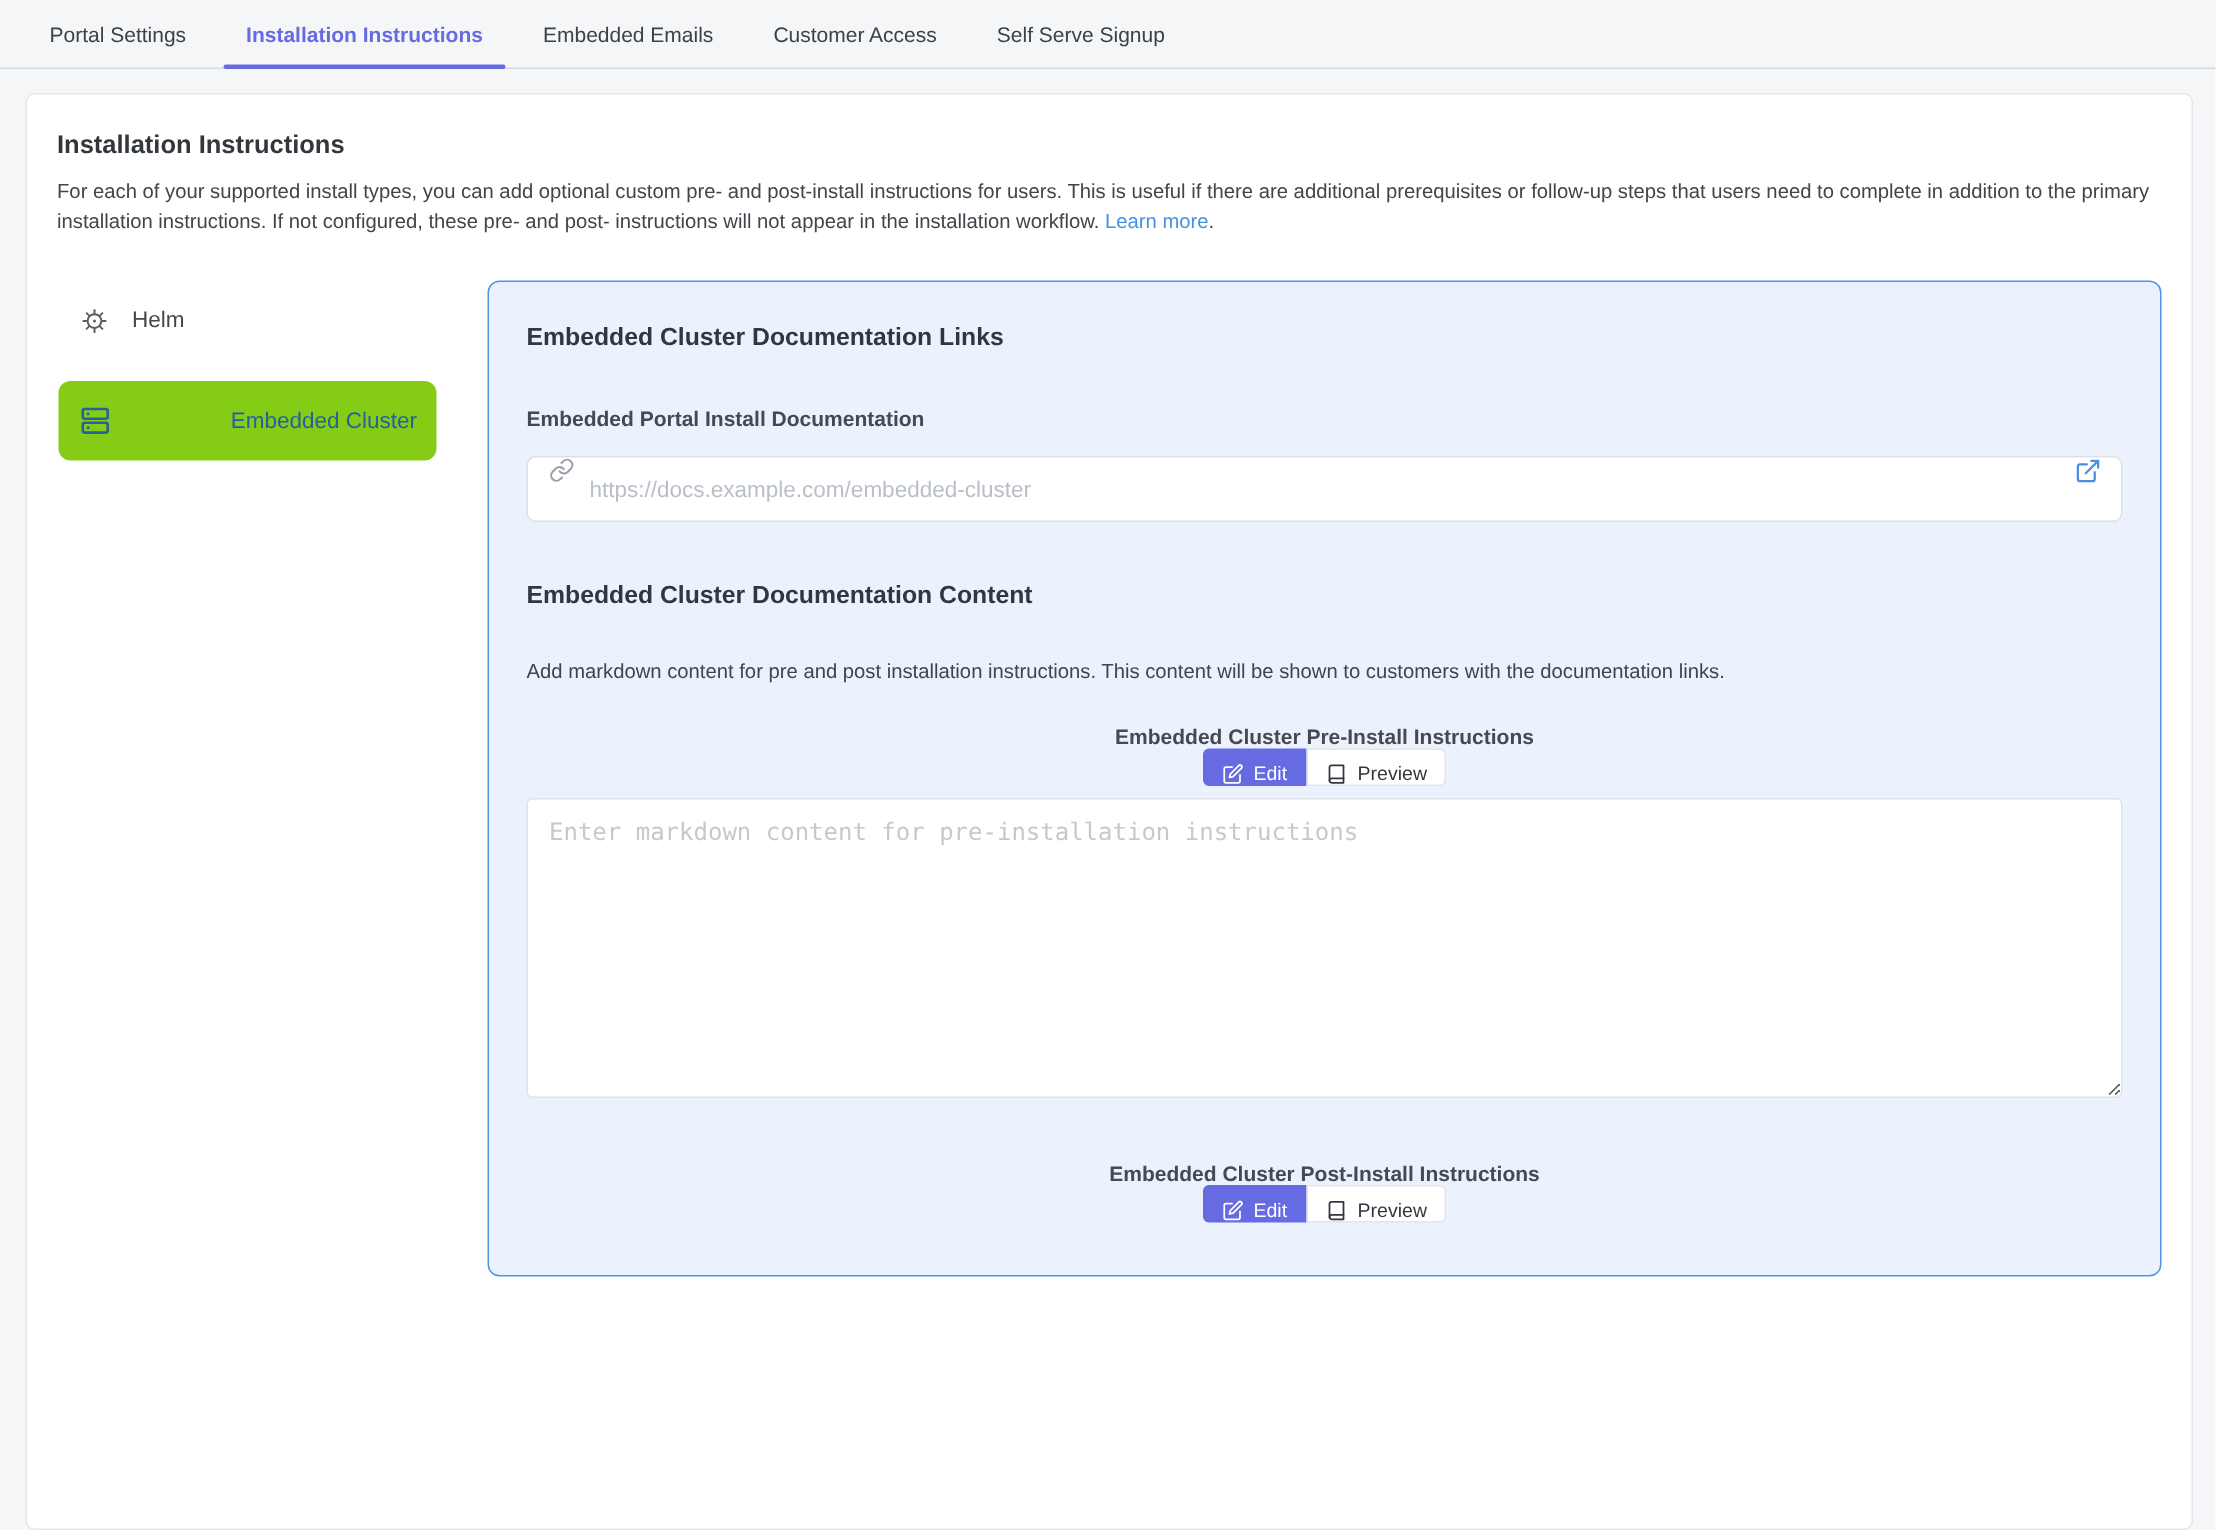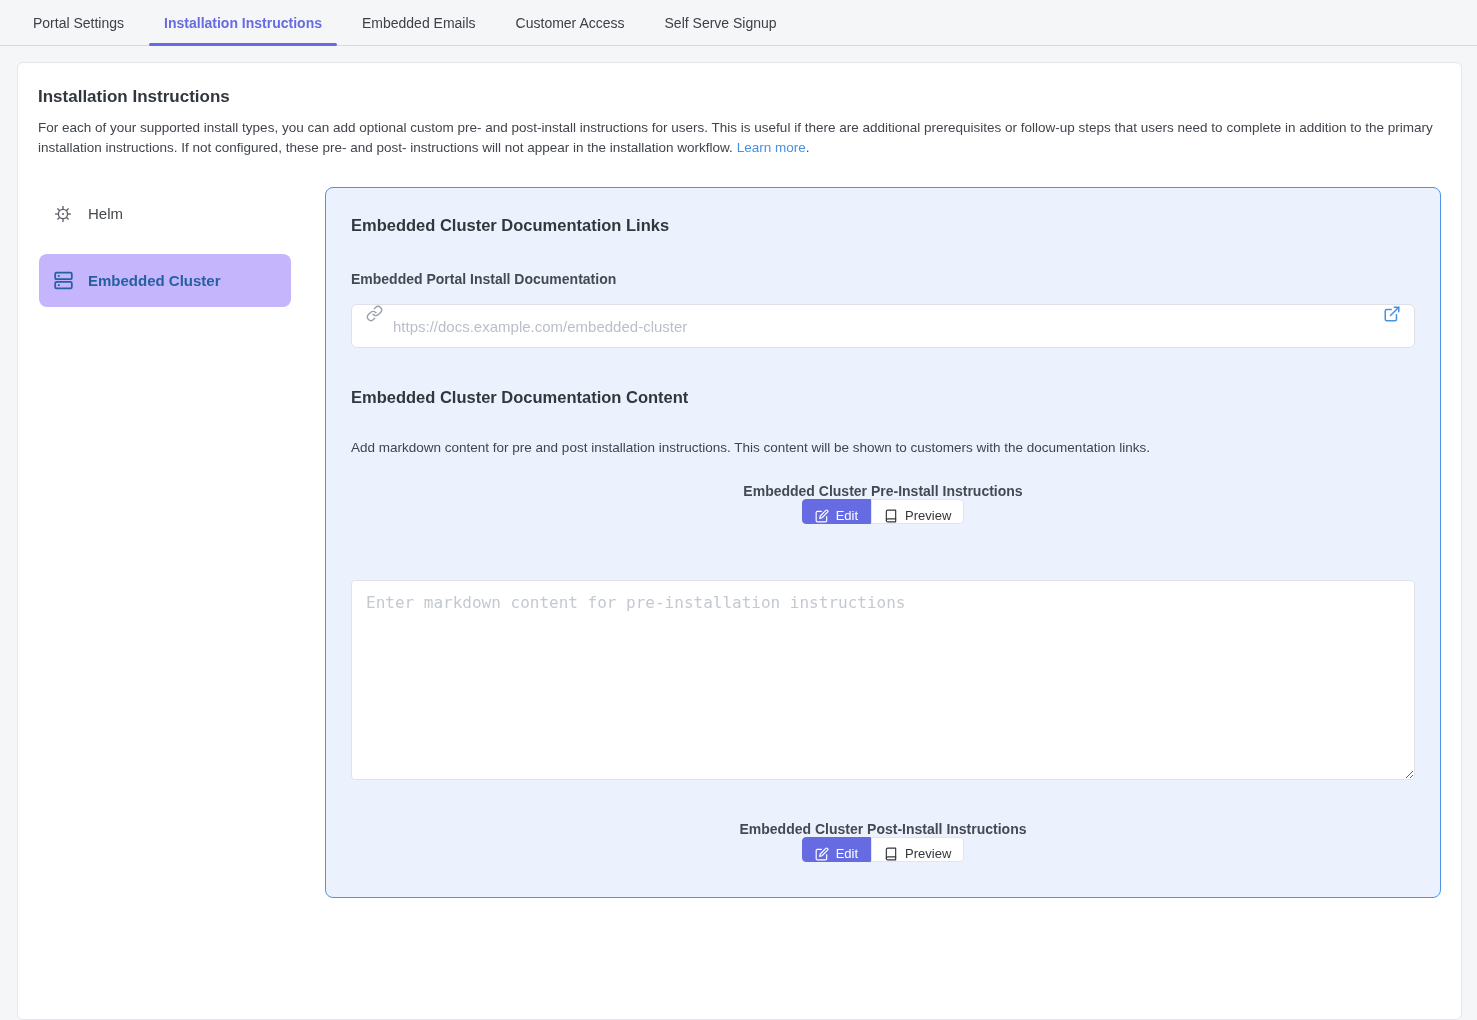--- a/index.html
+++ b/index.html
@@ -90,23 +90,24 @@
     align-items: center;
     gap: 14px;
     padding: 0 13px;
     border-radius: 8px;
     font-size: 15px;
     color: #44484e;
     cursor: pointer;
     margin-bottom: 14px;
   }
   .nav-item.selected {
-    background: #c4b5fd;
+    background: #84cc16;
     color: #27609f;
-    font-weight: bold;
+    font-weight: normal;
+    justify-content: space-between;
   }
   .nav-icon { width: 22px; height: 22px; display: flex; align-items: center; justify-content: center; }
 
   
   .panel {
     flex: 1;
     background: #ebf2fd;
     border: 1px solid #4e95e8;
     border-radius: 8px;
     padding: 28px 25px 27px 25px;
@@ -188,21 +189,20 @@
     height: 200px;
     background: #ffffff;
     border: 1px solid #dfe3e8;
     border-radius: 4px;
     padding: 12px 14px;
     font-family: "DejaVu Sans Mono", monospace;
     font-size: 16px;
     color: #32373e;
     resize: vertical;
     outline: none;
-    margin-top: 48px;
   }
   textarea.md-area::placeholder { color: #c4c9d0; }
   .post-section .label-row { margin-top: 37px; }
 
   .icon-svg { display: block; }
 </style>
 </head>
 <body>
 
 <div class="tabbar">

